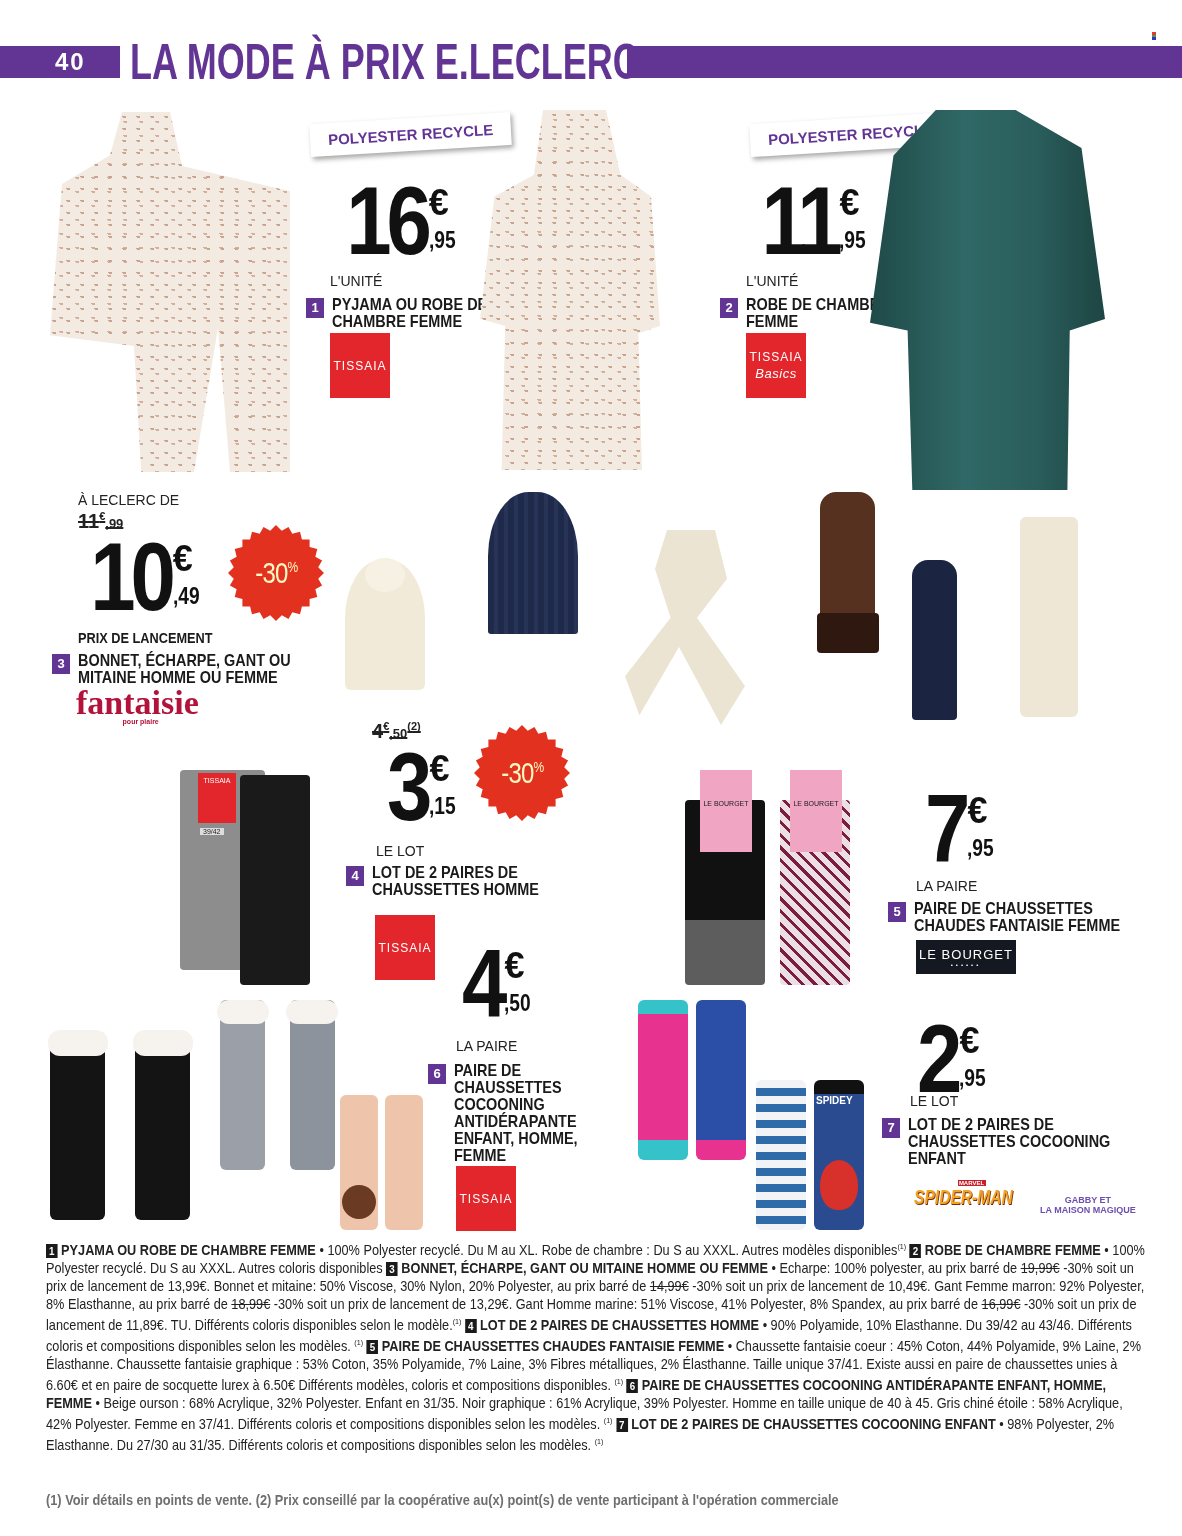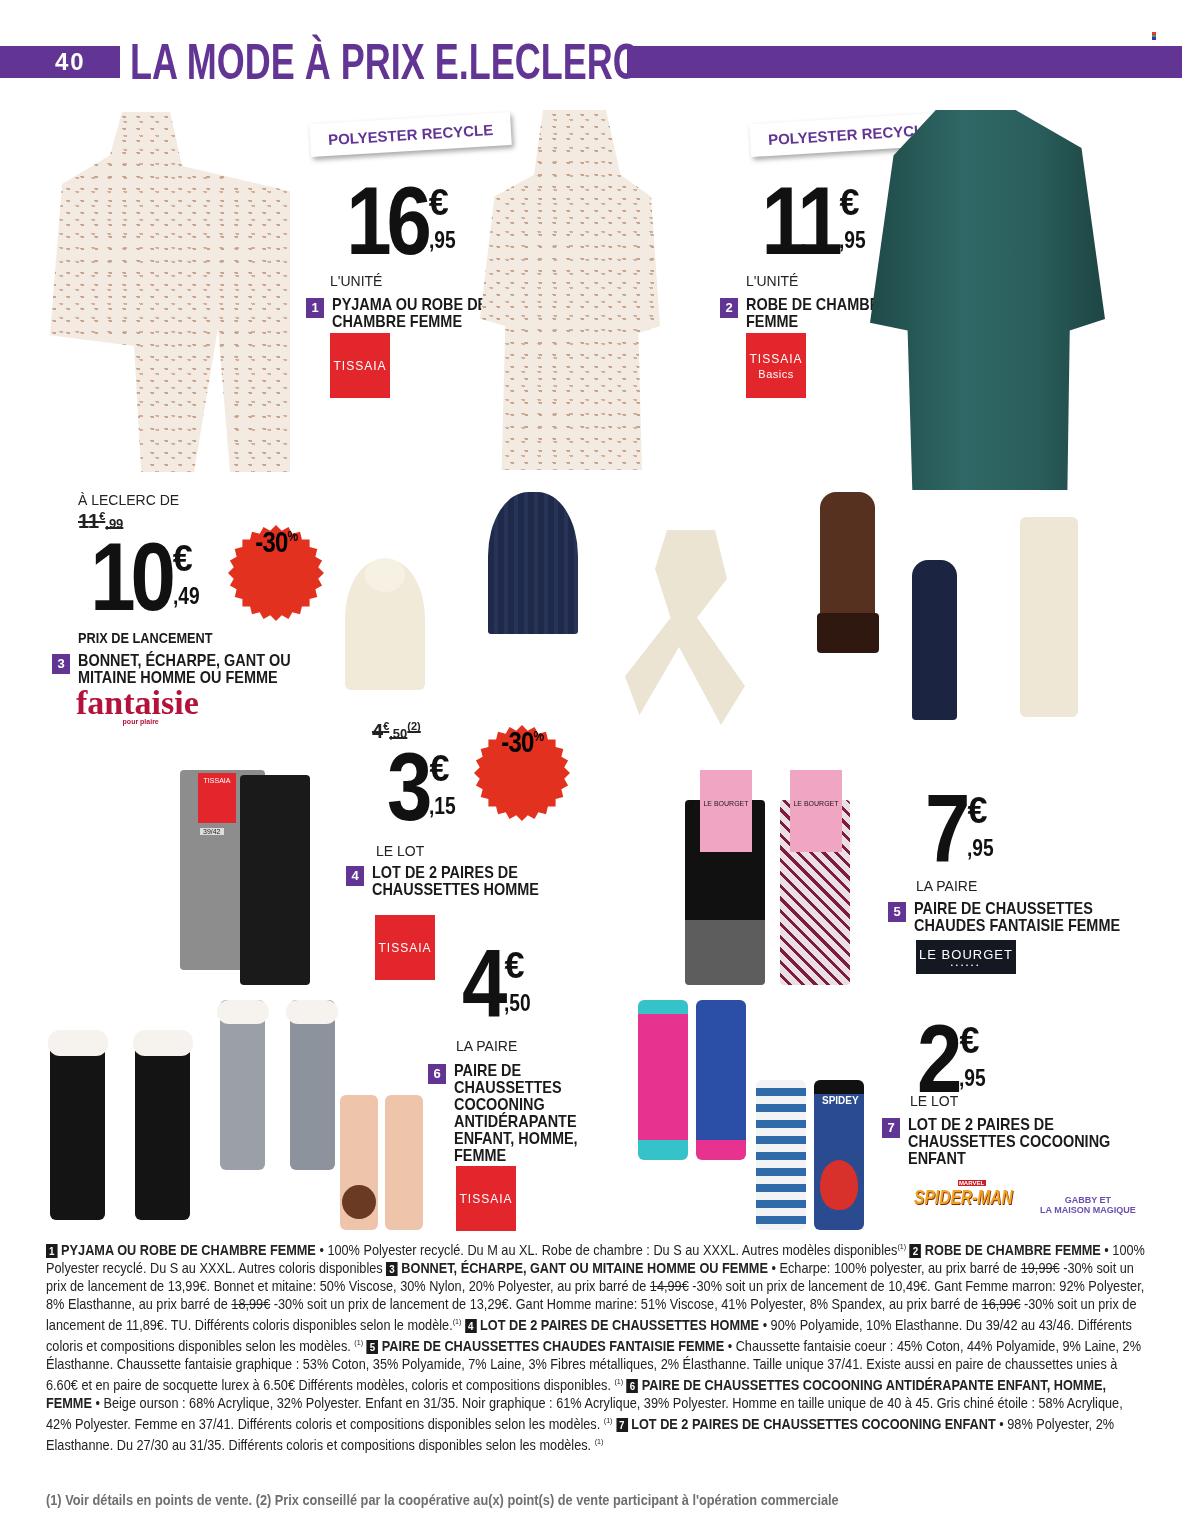--- a/index.html
+++ b/index.html
@@ -32,29 +32,29 @@
   
   .plabel { display: flex; align-items: flex-start; }
   .pnum { width: 18px; height: 20px; background: #623594; color: #fff; font-weight: bold; font-size: 13px;
           text-align: center; line-height: 20px; margin-right: 8px; margin-top: 2px; flex: none; }
   .pname { font-weight: bold; font-size: 17px; line-height: 17px; text-transform: uppercase; white-space: pre-line;
            transform: scaleX(0.85); transform-origin: left top; }
 
   
   .tissaia { background: #e3262b; color: #fff; display: flex; flex-direction: column; align-items: center; justify-content: center;
              font-size: 12px; letter-spacing: 1px; }
-  .tissaia small { font-size: 11px; letter-spacing: 0.5px; margin-top: 2px; }
+  .tissaia small { font-size: 13px; letter-spacing: 0.5px; margin-top: 2px; font-style: italic; }
   .lebourget { background: #141820; color: #fff; font-size: 13px; letter-spacing: 1px; display: flex; flex-direction: column;
                align-items: center; justify-content: center; }
   .lebourget small { font-size: 6px; letter-spacing: 3px; }
   .isotoner { font-family: "Liberation Serif", serif; color: #b3123a; font-size: 34px; font-weight: bold; line-height: 30px; }
   .isotoner small { display: block; font-family: "Liberation Sans", sans-serif; font-size: 7px; color: #b3123a; text-align: right; padding-right: 40px; line-height: 8px; }
 
   
-  .burst { background: #e3311f; color: #000000; font-weight: bold; display: flex; align-items: flex-start; justify-content: center;
+  .burst { background: #e3311f; color: #fef9c3; font-weight: normal; display: flex; align-items: center; justify-content: center;
            clip-path: polygon(50% 0%,56% 6%,63% 2%,67% 9%,75% 7%,77% 15%,85% 15%,85% 23%,93% 25%,91% 33%,98% 37%,94% 44%,100% 50%,94% 56%,98% 63%,91% 67%,93% 75%,85% 77%,85% 85%,77% 85%,75% 93%,67% 91%,63% 98%,56% 94%,50% 100%,44% 94%,37% 98%,33% 91%,25% 93%,23% 85%,15% 85%,15% 77%,7% 75%,9% 67%,2% 63%,6% 56%,0% 50%,6% 44%,2% 37%,9% 33%,7% 25%,15% 23%,15% 15%,23% 15%,25% 7%,33% 9%,37% 2%,44% 6%); }
   .burst span { font-size: 30px; transform: scaleX(0.8); letter-spacing: -1px; }
   .burst sup { font-size: 15px; }
 
   
   .img { position: absolute; }
   .leopard { background-color: #f3ebe2;
     background-image: radial-gradient(ellipse 3px 2px at 30% 40%, #c9a48e 60%, transparent 62%),
                       radial-gradient(ellipse 3px 2px at 70% 70%, #d2b09b 60%, transparent 62%);
     background-size: 14px 12px, 16px 14px; }
@@ -238,21 +238,21 @@
 </div>
 <div class="abs tissaia" style="left:456px;top:1166px;width:60px;height:65px;">
     <span>TISSAIA</span>
   </div>
 
 <div class="img" style="left:638px;top:1000px;width:240px;height:230px;">
   <div style="position:absolute;left:0;top:0;width:50px;height:160px;background:#e8328f;border-top:14px solid #35c2c9;border-bottom:20px solid #35c2c9;border-radius:6px;"></div>
   <div style="position:absolute;left:58px;top:0;width:50px;height:160px;background:#2b4fa6;border-bottom:20px solid #e8328f;border-radius:6px;"></div>
   <div style="position:absolute;left:118px;top:80px;width:50px;height:150px;background:repeating-linear-gradient(#f1f3f7 0 8px,#2f6ba8 8px 16px);border-radius:6px;"></div>
   <div style="position:absolute;left:176px;top:80px;width:50px;height:150px;background:#2a4b8f;border-top:14px solid #111;border-radius:6px;"></div>
-  <div style="position:absolute;left:184px;top:95px;font-size:10px;color:#fff;font-weight:bold;">SPIDEY</div>
+  <div style="position:absolute;left:178px;top:95px;font-size:10px;color:#fff;font-weight:bold;">SPIDEY</div>
   <div style="position:absolute;left:182px;top:160px;width:38px;height:50px;background:#d8302b;border-radius:50% 50% 45% 45%;"></div>
 </div>
 <div class="abs price" style="left:910px;top:1020px;">
   <span class="int" style="font-size:96px;">2</span>
   <span class="side">
       <span class="eur" style="font-size:36px;">€</span>
       <span class="dec" style="font-size:24px;margin-top:2px;">,95</span>
     </span>
 </div>
 <div class="abs unit" style="left:910px;top:1093px;">LE LOT</div>

